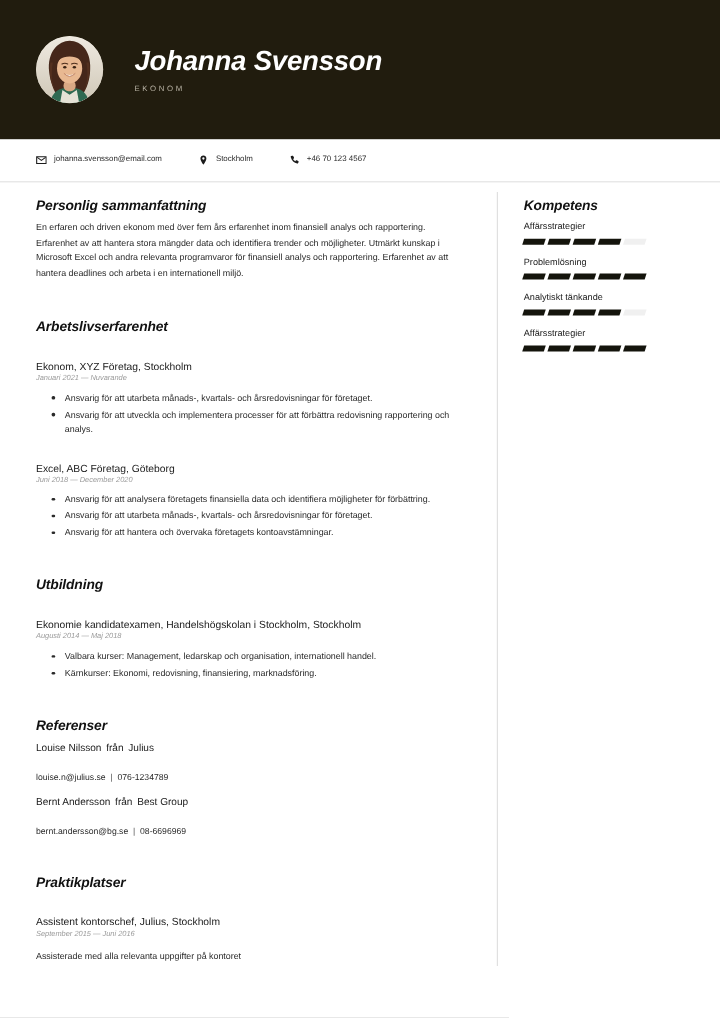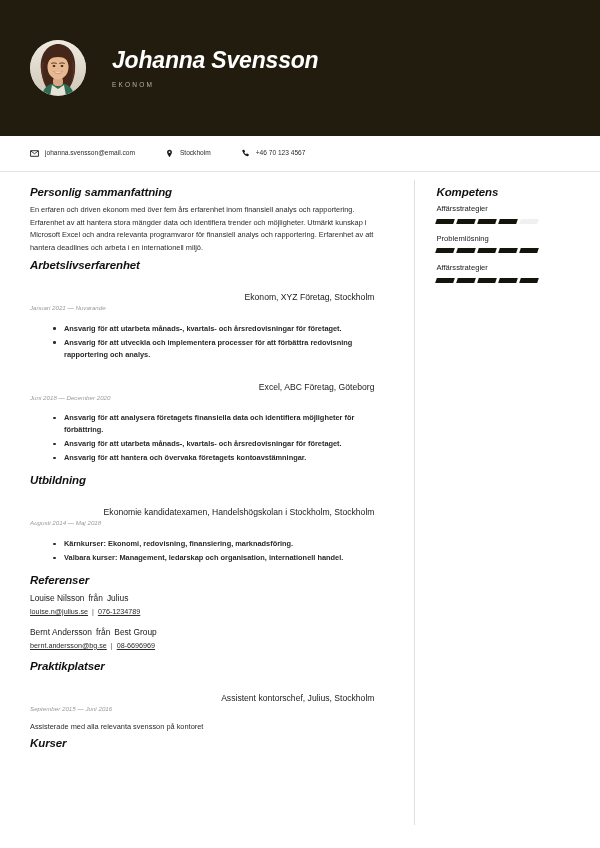--- a/index.html
+++ b/index.html
@@ -16,21 +16,21 @@
     width: 600px;
     height: 848px;
     background: #ffffff;
     overflow: hidden;
     margin: 0 auto;
   }
 
   
   .header {
     position: relative;
-    height: 136px;
+    height: 116px;
     background: #211c0e;
     display: flex;
     align-items: center;
     padding-left: 30px;
   }
   .avatar {
     width: 56px;
     height: 56px;
     border-radius: 50%;
     overflow: hidden;
@@ -116,52 +116,50 @@
 
   
   .sec-title {
     font-size: 11.5px;
     font-weight: bold;
     font-style: italic;
     color: #111111;
     margin: 0 0 6px 0;
     letter-spacing: -0.1px;
   }
-  .sec-title.spaced { margin-top: 4px; }
+  .sec-title.spaced { margin-top: 32px; }
 
   .para {
     font-size: 7.4px;
     line-height: 1.72;
     color: #2a2a2a;
     margin: 0;
     text-align: left;
   }
 
   
   .entry { margin-bottom: 2px; }
   .entry + .entry { margin-top: 11px; }
   .entry-title {
     font-size: 8.6px;
     color: #1a1a1a;
     line-height: 1.4;
     margin: 20px 0 1px 0;
-    text-align: right;
   }
   .entry-date {
     font-size: 6.2px;
     font-style: italic;
     color: #9a9a9a;
     margin-bottom: 5px;
     line-height: 1.4;
   }
   .bullets {
-    margin: 10px;
+    margin: 0;
     padding-left: 22px;
     list-style: none;
-    font-weight: bold;
   }
   .bullets li {
     font-size: 7.4px;
     line-height: 1.62;
     color: #2a2a2a;
     position: relative;
     margin-bottom: 2px;
     padding-left: 2px;
   }
   .bullets li::before {
@@ -185,22 +183,21 @@
   .ref-name {
     font-size: 8.4px;
     color: #1a1a1a;
     line-height: 1.5;
   }
   .ref-name .via { margin: 0 4px; }
   .ref-contact {
     font-size: 7.2px;
     color: #2a2a2a;
     line-height: 1.6;
-    margin-top: 1px;
-    text-decoration: underline;
+    margin-top: 12px;
   }
   .ref-contact .sep { margin: 0 4px; color: #555; }
 
   
   .skill { margin-bottom: 10px; }
   .skill-name {
     font-size: 7.6px;
     color: #1a1a1a;
     margin-bottom: 4px;
     line-height: 1.4;
@@ -323,22 +320,22 @@
           <li>Ansvarig för att utarbeta månads-, kvartals- och årsredovisningar för företaget.</li>
           <li>Ansvarig för att hantera och övervaka företagets kontoavstämningar.</li>
         </ul>
       </div>
 
       <h2 class="sec-title spaced">Utbildning</h2>
       <div class="entry">
         <div class="entry-title">Ekonomie kandidatexamen, Handelshögskolan i Stockholm, Stockholm</div>
         <div class="entry-date">Augusti 2014 — Maj 2018</div>
         <ul class="bullets">
+          <li>Valbara kurser: Management, ledarskap och organisation, internationell handel.</li>
           <li>Kärnkurser: Ekonomi, redovisning, finansiering, marknadsföring.</li>
-          <li>Valbara kurser: Management, ledarskap och organisation, internationell handel.</li>
         </ul>
       </div>
 
       <h2 class="sec-title spaced">Referenser</h2>
       <div class="ref">
         <div class="ref-name">
           <span>Louise Nilsson</span><span class="via">från</span><span>Julius</span>
         </div>
         <div class="ref-contact">
           <span>louise.n@julius.se</span><span class="sep">|</span><span>076-1234789</span>
@@ -350,24 +347,23 @@
         </div>
         <div class="ref-contact">
           <span>bernt.andersson@bg.se</span><span class="sep">|</span><span>08-6696969</span>
         </div>
       </div>
 
       <h2 class="sec-title spaced">Praktikplatser</h2>
       <div class="entry">
         <div class="entry-title">Assistent kontorschef, Julius, Stockholm</div>
         <div class="entry-date">September 2015 — Juni 2016</div>
-        <div class="entry-note">Assisterade med alla relevanta svensson på kontoret</div>
-      </div>
-
-      <h2 class="sec-title spaced">Kurser</h2>
+        <div class="entry-note">Assisterade med alla relevanta uppgifter på kontoret</div>
+      </div>
+
 
     </div>
 
     <div class="col-side">
       <h2 class="sec-title">Kompetens</h2>
 
       <div class="skill">
         <div class="skill-name">Affärsstrategier</div>
         <div class="skill-bar">
             <span class="seg"></span>
@@ -381,20 +377,30 @@
         <div class="skill-name">Problemlösning</div>
         <div class="skill-bar">
             <span class="seg"></span>
             <span class="seg"></span>
             <span class="seg"></span>
             <span class="seg"></span>
             <span class="seg"></span>
           </div>
       </div>
       <div class="skill">
+        <div class="skill-name">Analytiskt tänkande</div>
+        <div class="skill-bar">
+            <span class="seg"></span>
+            <span class="seg"></span>
+            <span class="seg"></span>
+            <span class="seg"></span>
+            <span class="seg empty"></span>
+          </div>
+      </div>
+      <div class="skill">
         <div class="skill-name">Affärsstrategier</div>
         <div class="skill-bar">
             <span class="seg"></span>
             <span class="seg"></span>
             <span class="seg"></span>
             <span class="seg"></span>
             <span class="seg"></span>
           </div>
       </div>
     </div>

